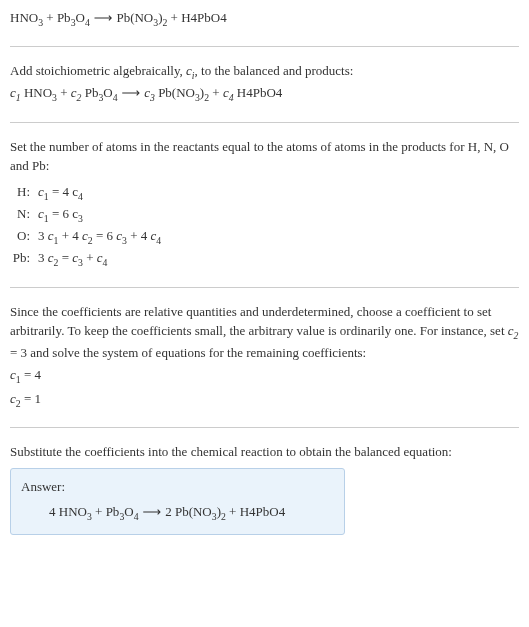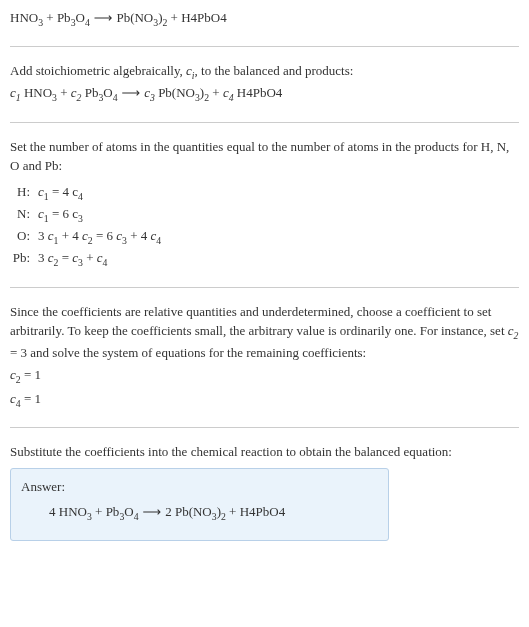--- a/index.html
+++ b/index.html
@@ -52,22 +52,22 @@
     .val {
       flex: 1;
     }
     .eq-line {
       margin-top: 2px;
     }
     .answer-box {
       border: 1px solid #b8d0e8;
       background: #eaf3fb;
       border-radius: 3px;
-      padding: 8px 10px 16px 10px;
-      width: 379px;
+      padding: 8px 10px 10px 10px;
+      width: 335px;
       margin-top: 6px;
     }
     .answer-title {
       margin-bottom: 6px;
     }
     .answer-eq {
       padding-left: 28px;
     }
   </style>
 </head>
@@ -86,21 +86,21 @@
     <span>Add stoichiometric algebraically, </span><span class="ital"><span>c</span><span class="sub">i</span></span><span>, to the balanced and products:</span>
   </div>
   <div>
     <span class="ital"><span>c</span><span class="sub">1</span></span> <span><span>HNO</span><span class="sub">3</span></span><span> + </span><span class="ital"><span>c</span><span class="sub">2</span></span> <span><span>Pb</span><span class="sub">3</span><span>O</span><span class="sub">4</span></span><span class="arrow">⟶</span><span class="ital"><span>c</span><span class="sub">3</span></span> <span><span>Pb(NO</span><span class="sub">3</span><span>)</span><span class="sub">2</span></span><span> + </span><span class="ital"><span>c</span><span class="sub">4</span></span> <span>H4PbO4</span>
   </div>
 </div>
 
 <hr>
 
 <div class="section">
-  <div>Set the number of atoms in the quantities equal to the number of atoms in the products for H, N, O and Pb:</div>
+  <div>Set the number of atoms in the reactants equal to the atoms of atoms in the products for H, N, O and Pb:</div>
   <div class="table-wrap">
     <div class="row">
       <div class="lab">H:</div>
       <div class="val"><span class="ital">c</span><span class="sub">1</span><span> = 4 c</span><span class="sub">4</span></div>
     </div>
     <div class="row">
       <div class="lab">N:</div>
       <div class="val"><span class="ital">c</span><span class="sub">1</span><span> = 6 c</span><span class="sub">3</span></div>
     </div>
     <div class="row">
@@ -113,22 +113,22 @@
     </div>
   </div>
 </div>
 
 <hr>
 
 <div class="section">
   <div>
     <span>Since the coefficients are relative quantities and underdetermined, choose a coefficient to set arbitrarily. To keep the coefficients small, the arbitrary value is ordinarily one. For instance, set </span><span class="ital"><span>c</span><span class="sub">2</span></span><span> = 3 and solve the system of equations for the remaining coefficients:</span>
   </div>
+  <div class="eq-line"><span class="ital">c</span><span class="sub">1</span><span> = 4</span></div>
   <div class="eq-line"><span class="ital">c</span><span class="sub">2</span><span> = 1</span></div>
-  <div class="eq-line"><span class="ital">c</span><span class="sub">4</span><span> = 1</span></div>
 </div>
 
 <hr>
 
 <div class="section">
   <div>Substitute the coefficients into the chemical reaction to obtain the balanced equation:</div>
   <div class="answer-box">
     <div class="answer-title">Answer:</div>
     <div class="answer-eq">
       <span>4 </span><span><span>HNO</span><span class="sub">3</span></span><span> + </span><span><span>Pb</span><span class="sub">3</span><span>O</span><span class="sub">4</span></span><span class="arrow">⟶</span><span>2 </span><span><span>Pb(NO</span><span class="sub">3</span><span>)</span><span class="sub">2</span></span><span> + </span><span>H4PbO4</span>

